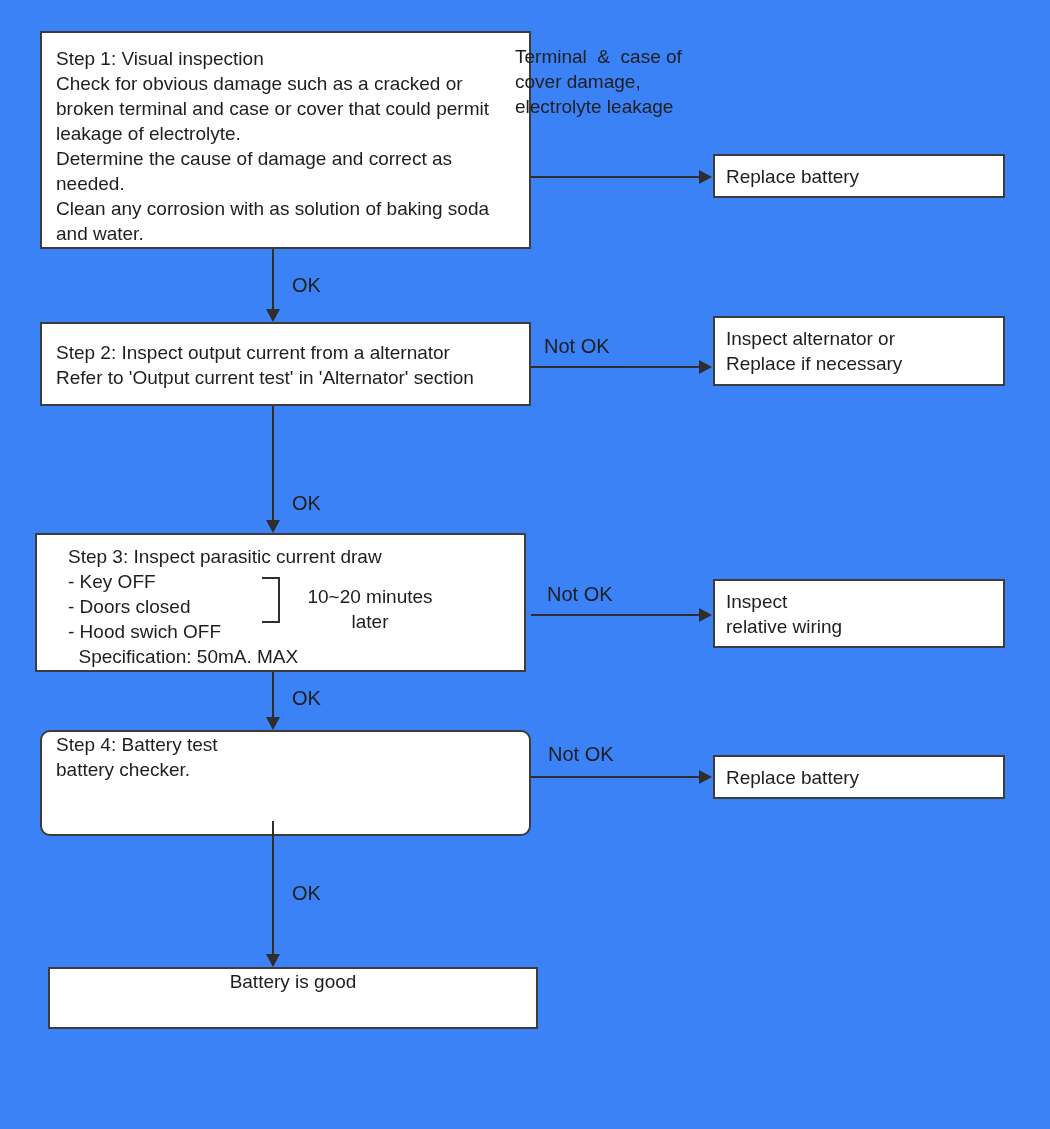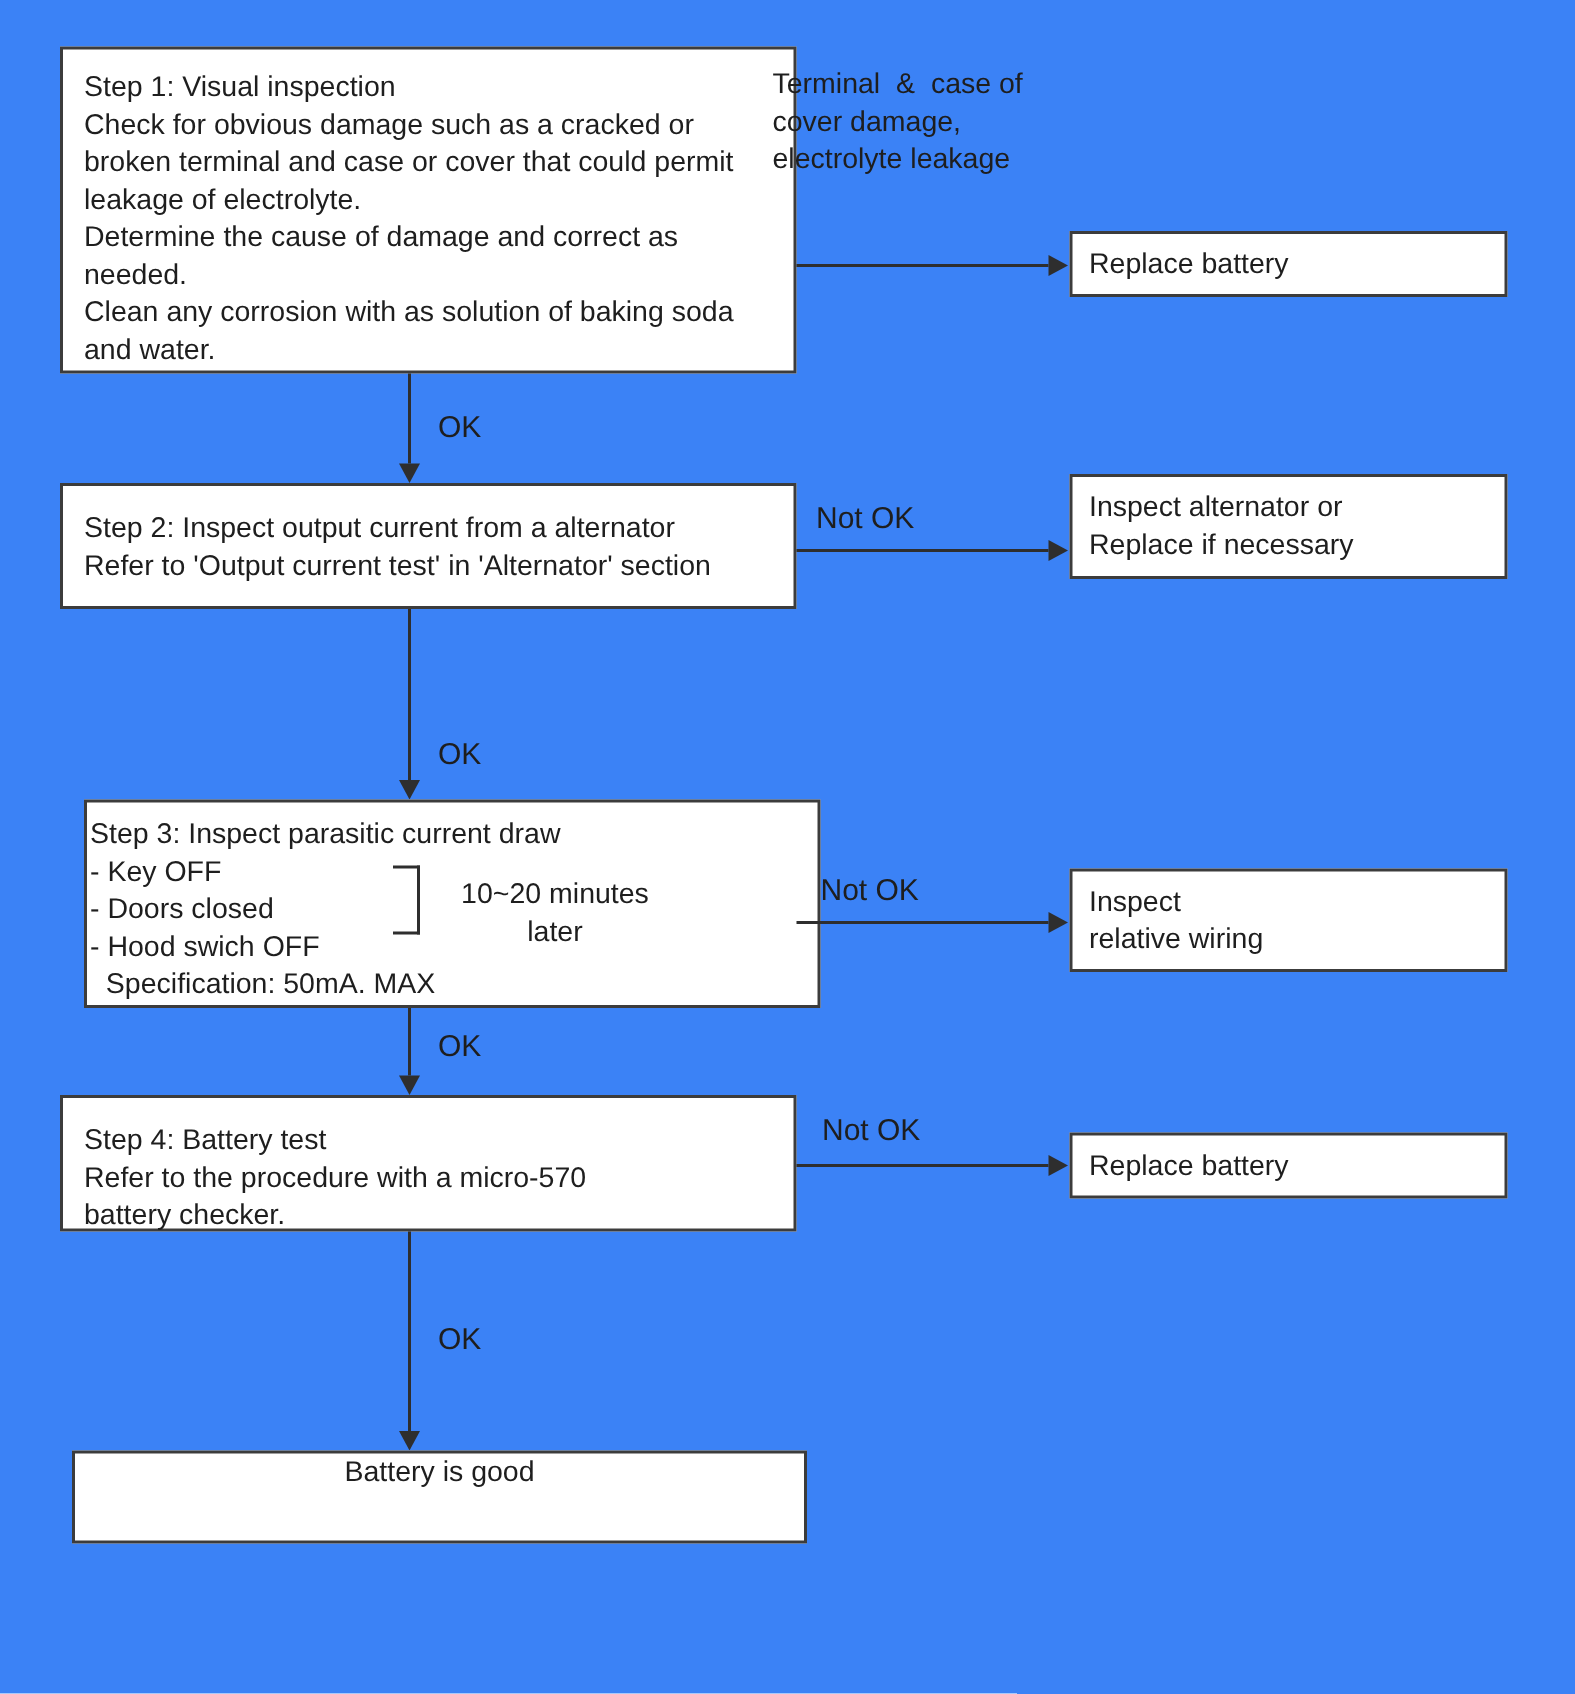--- a/index.html
+++ b/index.html
@@ -16,22 +16,22 @@
   }
   .box {
     position: absolute;
     box-sizing: border-box;
     border: 2px solid #3c3c3c;
     background: #ffffff;
   }
   .lines { white-space: pre; }
   .step1 { left: 40px; top: 31px; width: 491px; height: 218px; padding: 13px 10px 0 14px; }
   .step2 { left: 40px; top: 322px; width: 491px; height: 84px; padding: 16px 10px 0 14px; }
-  .step3 { left: 56px; top: 533px; width: 491px; height: 139px; padding: 9px 10px 0 2px; }
-  .step4 { left: 40px; top: 730px; width: 491px; height: 91px; padding: 16px 10px 0 14px; }
+  .step3 { left: 35px; top: 533px; width: 491px; height: 139px; padding: 9px 10px 0 31px; }
+  .step4 { left: 40px; top: 730px; width: 491px; height: 106px; padding: 0 10px 0 14px; border-radius: 10px; }
   .rbox {
     left: 713px; width: 292px;
     display: flex; flex-direction: column; justify-content: center;
     padding-left: 11px;
   }
   .replace1 { top: 154px; height: 44px; }
   .alternator { top: 316px; height: 70px; }
   .wiring { top: 579px; height: 69px; }
   .replace2 { top: 755px; height: 44px; }
   .good {
@@ -134,21 +134,21 @@
   <div class="head-right hr3"></div>
   <div class="box rbox wiring">
     <div class="lines"><div>Inspect</div><div>relative wiring</div></div>
   </div>
 
   <div class="vline v3"></div>
   <div class="head-down vd3"></div>
   <div class="label ok3">OK</div>
 
   <div class="box step4">
-    <div class="lines"><div>Step 4: Battery test</div><div>Refer to the procedure with a micro-570</div><div>battery checker.</div></div>
+    <div class="lines"><div>Step 4: Battery test</div><div>battery checker.</div></div>
   </div>
 
   <div class="label nok3">Not OK</div>
   <div class="hline h4"></div>
   <div class="head-right hr4"></div>
   <div class="box rbox replace2">
     <div>Replace battery</div>
   </div>
 
   <div class="vline v4"></div>

